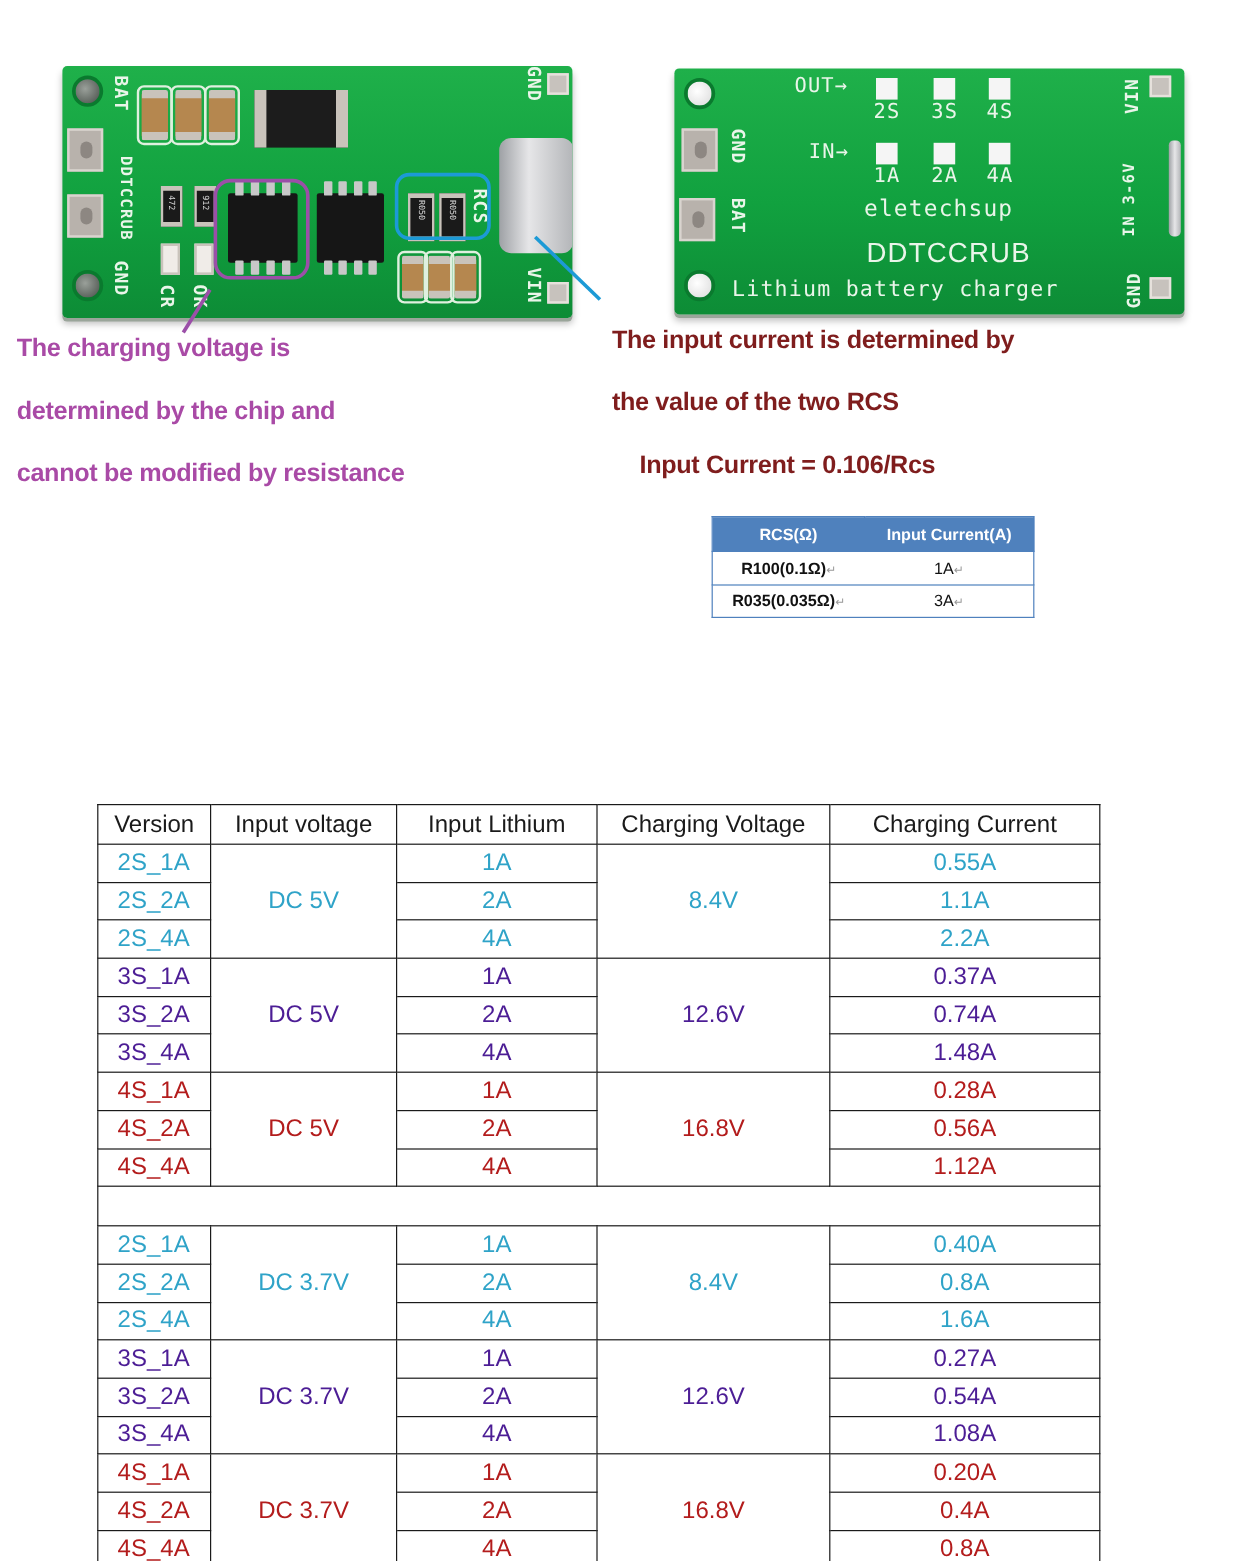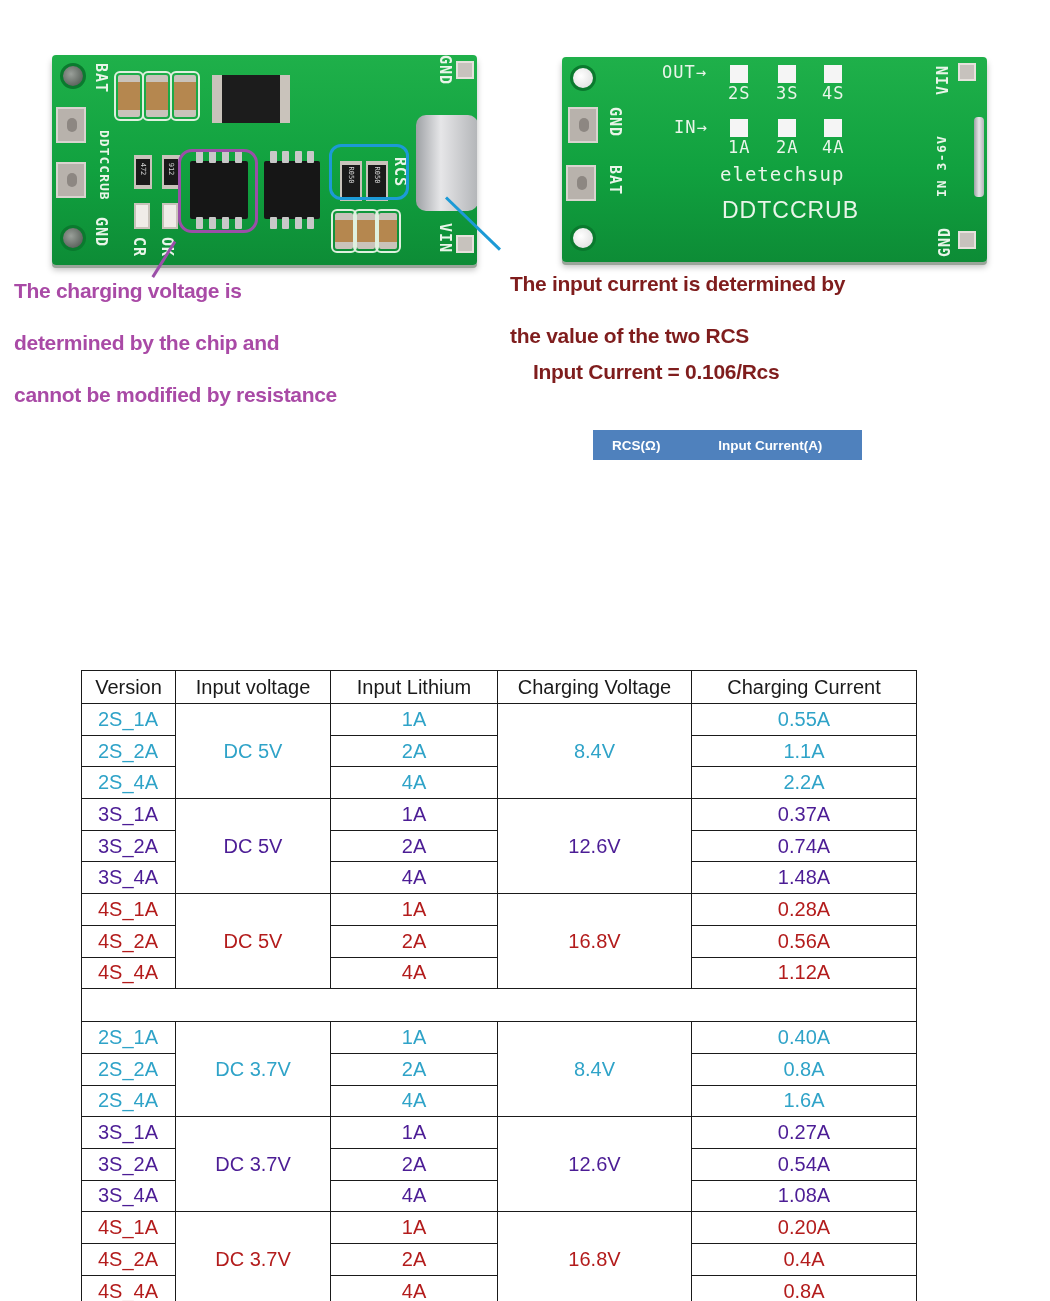--- a/index.html
+++ b/index.html
@@ -222,38 +222,47 @@
   <span class="silk" style="left:112px;top:60px;font-size:17px;font-weight:normal;">IN→</span>
   <div class="solder-sq" style="left:168px;top:62px;"></div>
   <div class="solder-sq" style="left:216px;top:62px;"></div>
   <div class="solder-sq" style="left:262px;top:62px;"></div>
   <span class="silk" style="left:166px;top:80px;font-size:17px;font-weight:normal;">1A</span>
   <span class="silk" style="left:214px;top:80px;font-size:17px;font-weight:normal;">2A</span>
   <span class="silk" style="left:260px;top:80px;font-size:17px;font-weight:normal;">4A</span>
 
   <span class="silk" style="left:158px;top:106px;font-size:19px;font-weight:normal;">eletechsup</span>
   <span class="silk" style="left:160px;top:140px;font-size:23px;font-family:'Liberation Sans',sans-serif;font-weight:normal;">DDTCCRUB</span>
+  <span class="silk" style="left:48px;top:174px;font-size:18px;font-weight:normal;">Lithium battery charger</span>
 </div>
 
 <div class="note purple" style="left:14px;top:279px;">The charging voltage is</div>
 <div class="note purple" style="left:14px;top:331px;">determined by the chip and</div>
 <div class="note purple" style="left:14px;top:383px;">cannot be modified by resistance</div>
 
 <div class="note blue" style="left:510px;top:272px;">The input current is determined by</div>
 <div class="note blue" style="left:510px;top:324px;">the value of the two RCS</div>
-<div class="note blue" style="left:533px;top:360px;">Input Current = 0.106/Rcs</div>
+<div class="note blue" style="left:533px;top:376px;">Input Current = 0.106/Rcs</div>
 
 <table class="rcs-table">
   <thead>
     <tr>
       <th>RCS(Ω)</th>
       <th>Input Current(A)</th>
     </tr>
   </thead>
   <tbody>
+    <tr>
+      <td><span>R100(0.1Ω)</span><span class="ret">↵</span></td>
+      <td><span>1A</span><span class="ret">↵</span></td>
+    </tr>
+    <tr>
+      <td><span>R035(0.035Ω)</span><span class="ret">↵</span></td>
+      <td><span>3A</span><span class="ret">↵</span></td>
+    </tr>
   </tbody>
 </table>
 
 <table class="spec-table" id="spec-table">
   <colgroup>
     <col style="width:94px">
       <col style="width:155px">
       <col style="width:167px">
       <col style="width:194px">
       <col style="width:225px">

